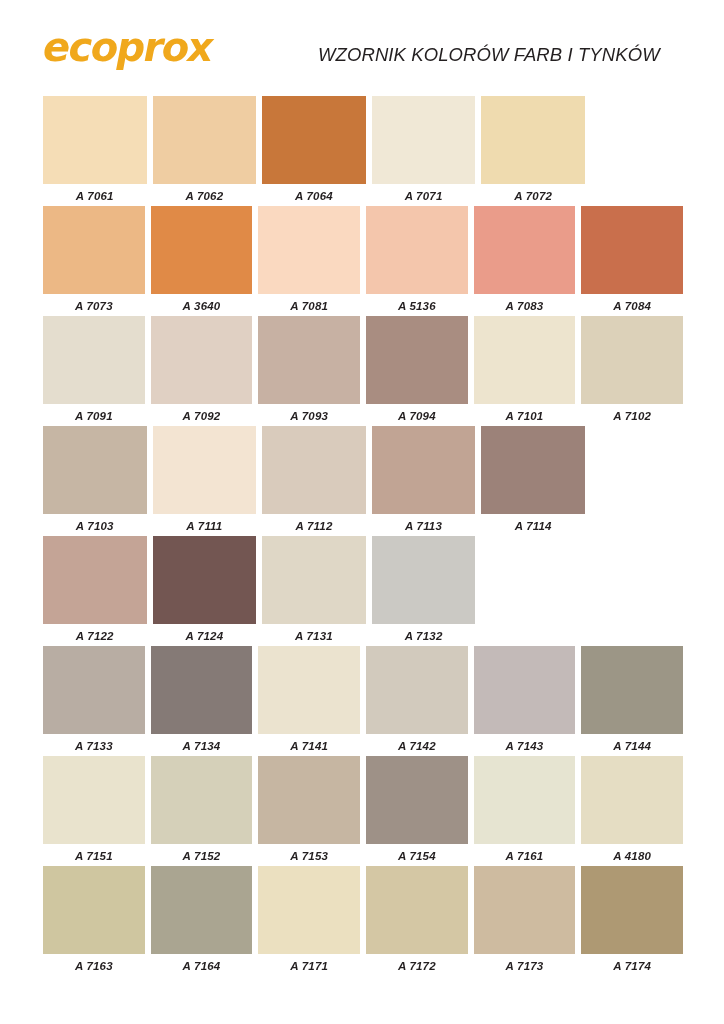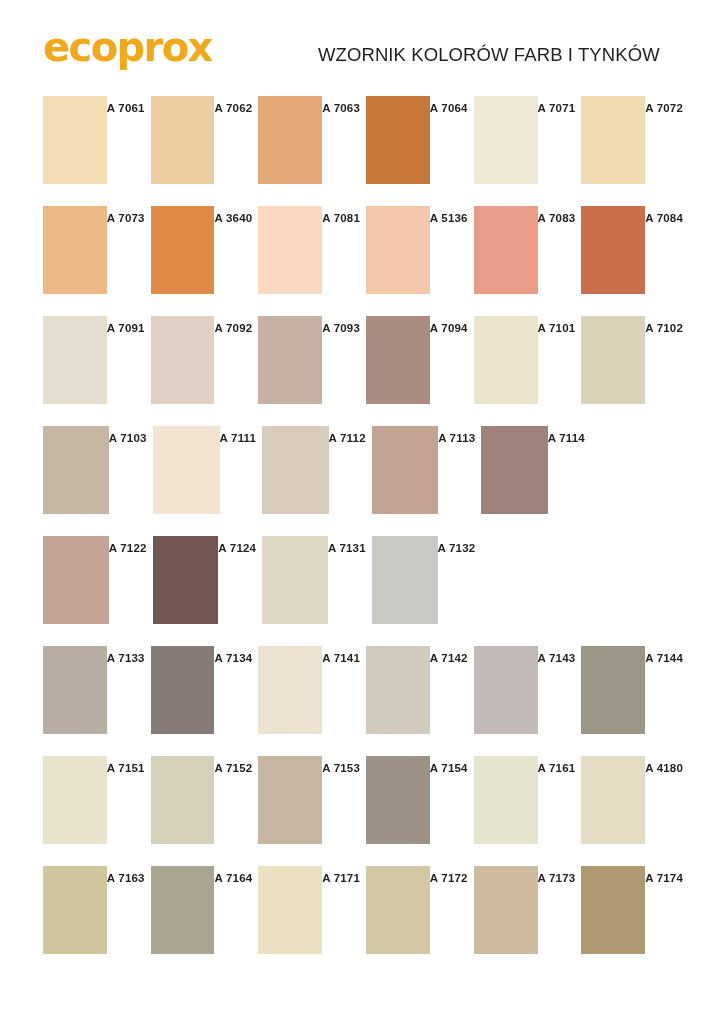--- a/index.html
+++ b/index.html
@@ -13,20 +13,21 @@
     font-family: "Liberation Sans", sans-serif;
     overflow: hidden;
     position: relative;
   }
 
   #page {
     position: relative;
     width: 724px;
     height: 1024px;
     background: #ffffff;
+    font-style: italic;
   }
 
   
   #header {
     position: absolute;
     left: 0;
     top: 0;
     width: 724px;
     height: 90px;
   }
@@ -68,21 +69,21 @@
   .swatch-row {
     display: flex;
     flex-direction: row;
     gap: 6px;
     height: 110px;
   }
 
   .swatch-cell {
     width: 103.6px;
     display: flex;
-    flex-direction: row;
+    flex-direction: column;
   }
 
   .swatch-chip {
     width: 100%;
     height: 88px;
     display: block;
   }
 
   .swatch-label {
     height: 22px;
@@ -110,24 +111,20 @@
       <div class="swatch-row">
         <div class="swatch-cell">
           <div class="swatch-chip" style="background-color: rgb(245, 221, 182);"></div>
           <div class="swatch-label">A 7061</div>
         </div>
         <div class="swatch-cell">
           <div class="swatch-chip" style="background-color: rgb(239, 205, 162);"></div>
           <div class="swatch-label">A 7062</div>
         </div>
         <div class="swatch-cell">
-          <div class="swatch-chip" style="background-color: rgb(226, 169, 119);"></div>
-          <div class="swatch-label">A 7063</div>
-        </div>
-        <div class="swatch-cell">
           <div class="swatch-chip" style="background-color: rgb(200, 119, 58);"></div>
           <div class="swatch-label">A 7064</div>
         </div>
         <div class="swatch-cell">
           <div class="swatch-chip" style="background-color: rgb(240, 232, 214);"></div>
           <div class="swatch-label">A 7071</div>
         </div>
         <div class="swatch-cell">
           <div class="swatch-chip" style="background-color: rgb(239, 219, 175);"></div>
           <div class="swatch-label">A 7072</div>

